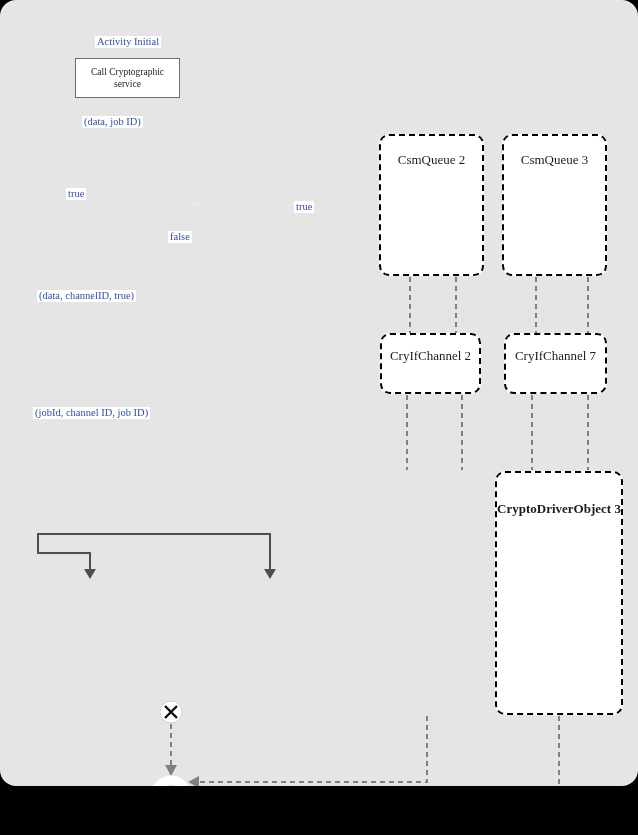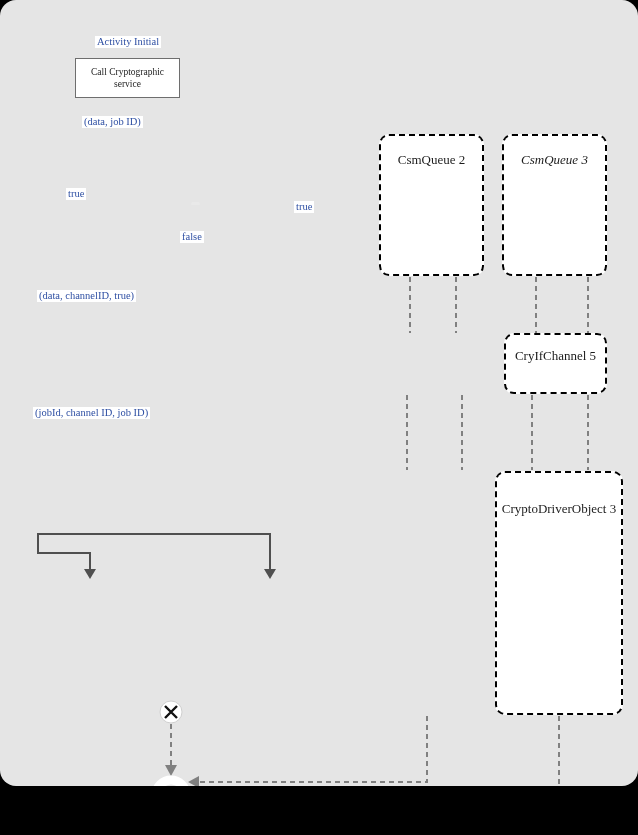--- a/index.html
+++ b/index.html
@@ -44,43 +44,46 @@
     <span class="blabel" style="left:95px;top:36px;">Activity Initial</span>
 
     <div class="box-solid" style="left:75px;top:58px;width:105px;height:40px;">Call Cryptographic service</div>
 
     <span class="blabel" style="left:82px;top:116px;">(data, job ID)</span>
 
     <span class="blabel" style="left:66px;top:188px;">true</span>
 
     <span class="blabel" style="left:294px;top:201px;">true</span>
 
-    <span class="blabel" style="left:180px;top:231px;">false</span>
+    <span class="blabel" style="left:168px;top:231px;">false</span>
 
     <div class="artifact" style="left:191px;top:202px;width:9px;height:3px;"></div>
 
     <span class="blabel" style="left:37px;top:290px;">(data, channelID, true)</span>
 
     <span class="blabel" style="left:33px;top:407px;">(jobId, channel ID, job ID)</span>
 
     <div class="box-dashed pt16" style="left:379px;top:134px;width:105px;height:142px;">
       <span class="bd-label">CsmQueue 2</span>
     </div>
 
-    <div class="box-dashed pt16" style="left:502px;top:134px;width:105px;height:142px;font-style:italic;">
+    <div class="box-dashed pt16" style="left:502px;top:134px;width:105px;height:142px;">
       <span class="bd-label">CsmQueue 3</span>
     </div>
 
+    <div class="box-dashed pt13" style="left:380px;top:333px;width:101px;height:61px;">
+      <span class="bd-label">CryIfChannel 2</span>
+    </div>
 
     <div class="box-dashed pt13" style="left:504px;top:333px;width:103px;height:61px;">
-      <span class="bd-label">CryIfChannel 5</span>
+      <span class="bd-label">CryIfChannel 7</span>
     </div>
 
 
-    <div class="box-dashed pt28" style="left:495px;top:471px;width:128px;height:244px;">
+    <div class="box-dashed pt28" style="left:495px;top:471px;width:128px;height:244px;font-weight:bold;">
       <span class="bd-label">CryptoDriverObject 3</span>
     </div>
   </div>
 
   <svg class="layer" width="638" height="835" viewBox="0 0 638 835">
 
     <g stroke="#808080" stroke-width="2" stroke-dasharray="5 4" fill="none">
       <path d="M410 277 V333"></path>
       <path d="M456 277 V333"></path>
       <path d="M536 277 V333"></path>

